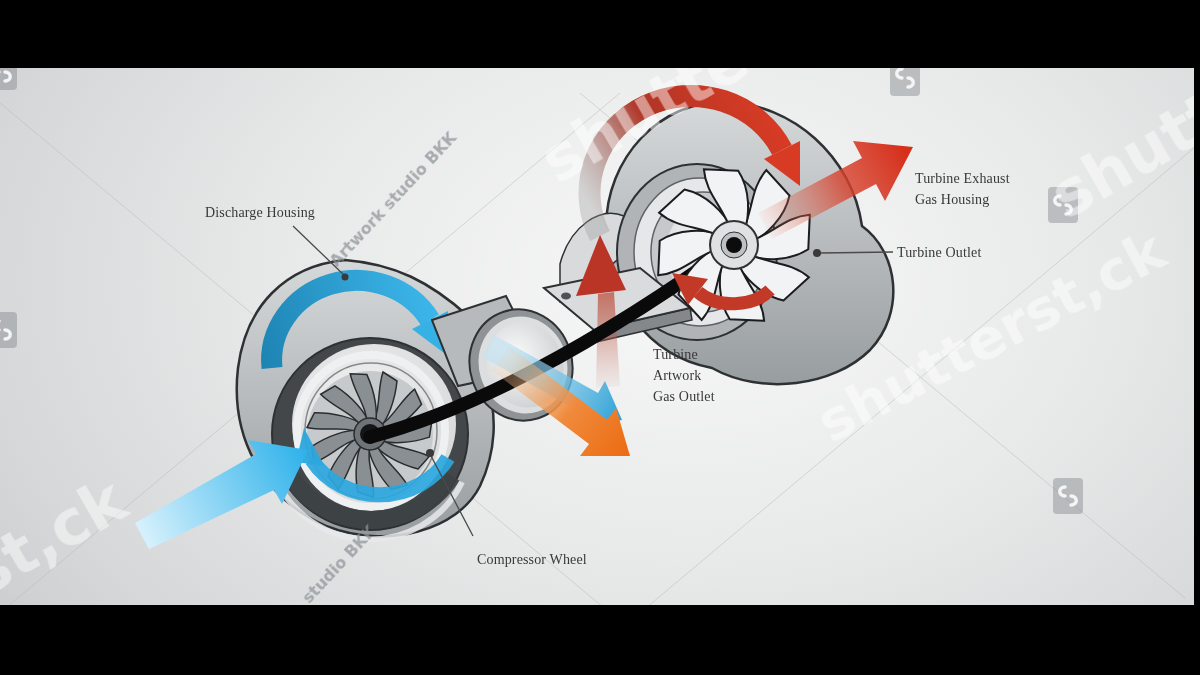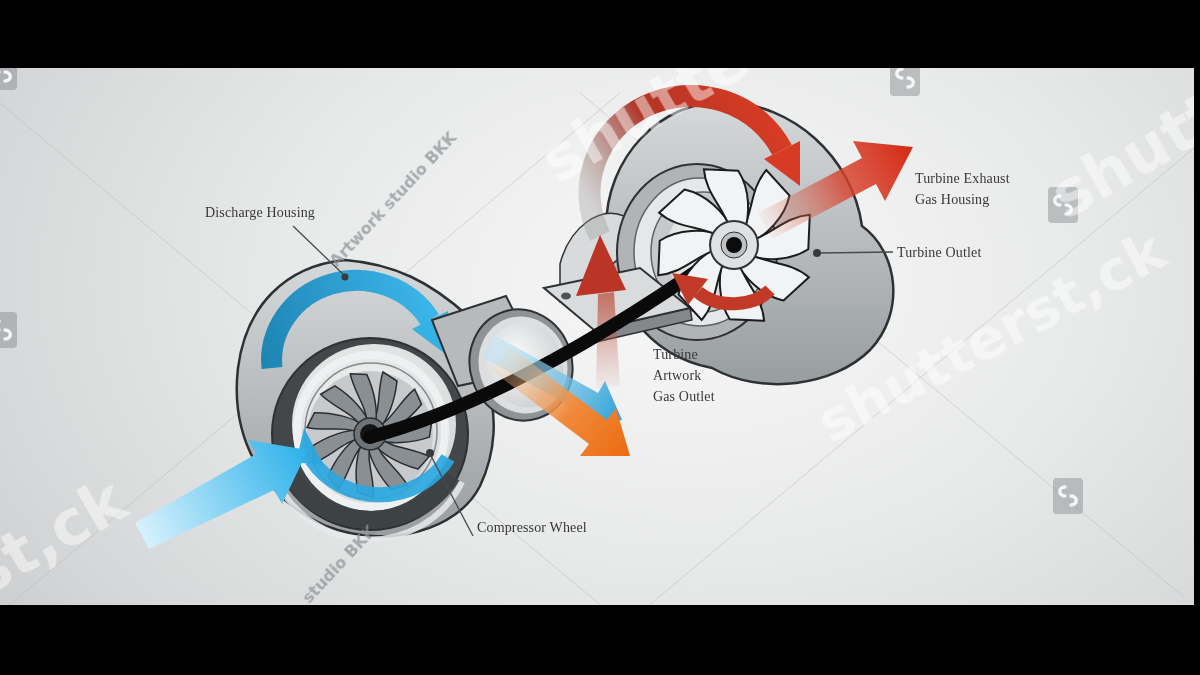--- a/index.html
+++ b/index.html
@@ -223,19 +223,19 @@
 
     <div class="label" style="left:897px;top:174px;">Turbine Outlet</div>
 
     <div class="label" style="left:642px;top:276px;margin-left:11px;">
       <div>Turbine</div>
       <div>Artwork</div>
       <div>Gas Outlet</div>
     </div>
 
 
-    <div class="label" style="left:477px;top:449px;">Compressor Wheel</div>
+    <div class="label" style="left:477px;top:481px;">Compressor Wheel</div>
 
   </div>
 
   <div class="bar" id="bar-top"></div>
   <div class="bar" id="bar-bottom"></div>
 </div>
 
 </body></html>

